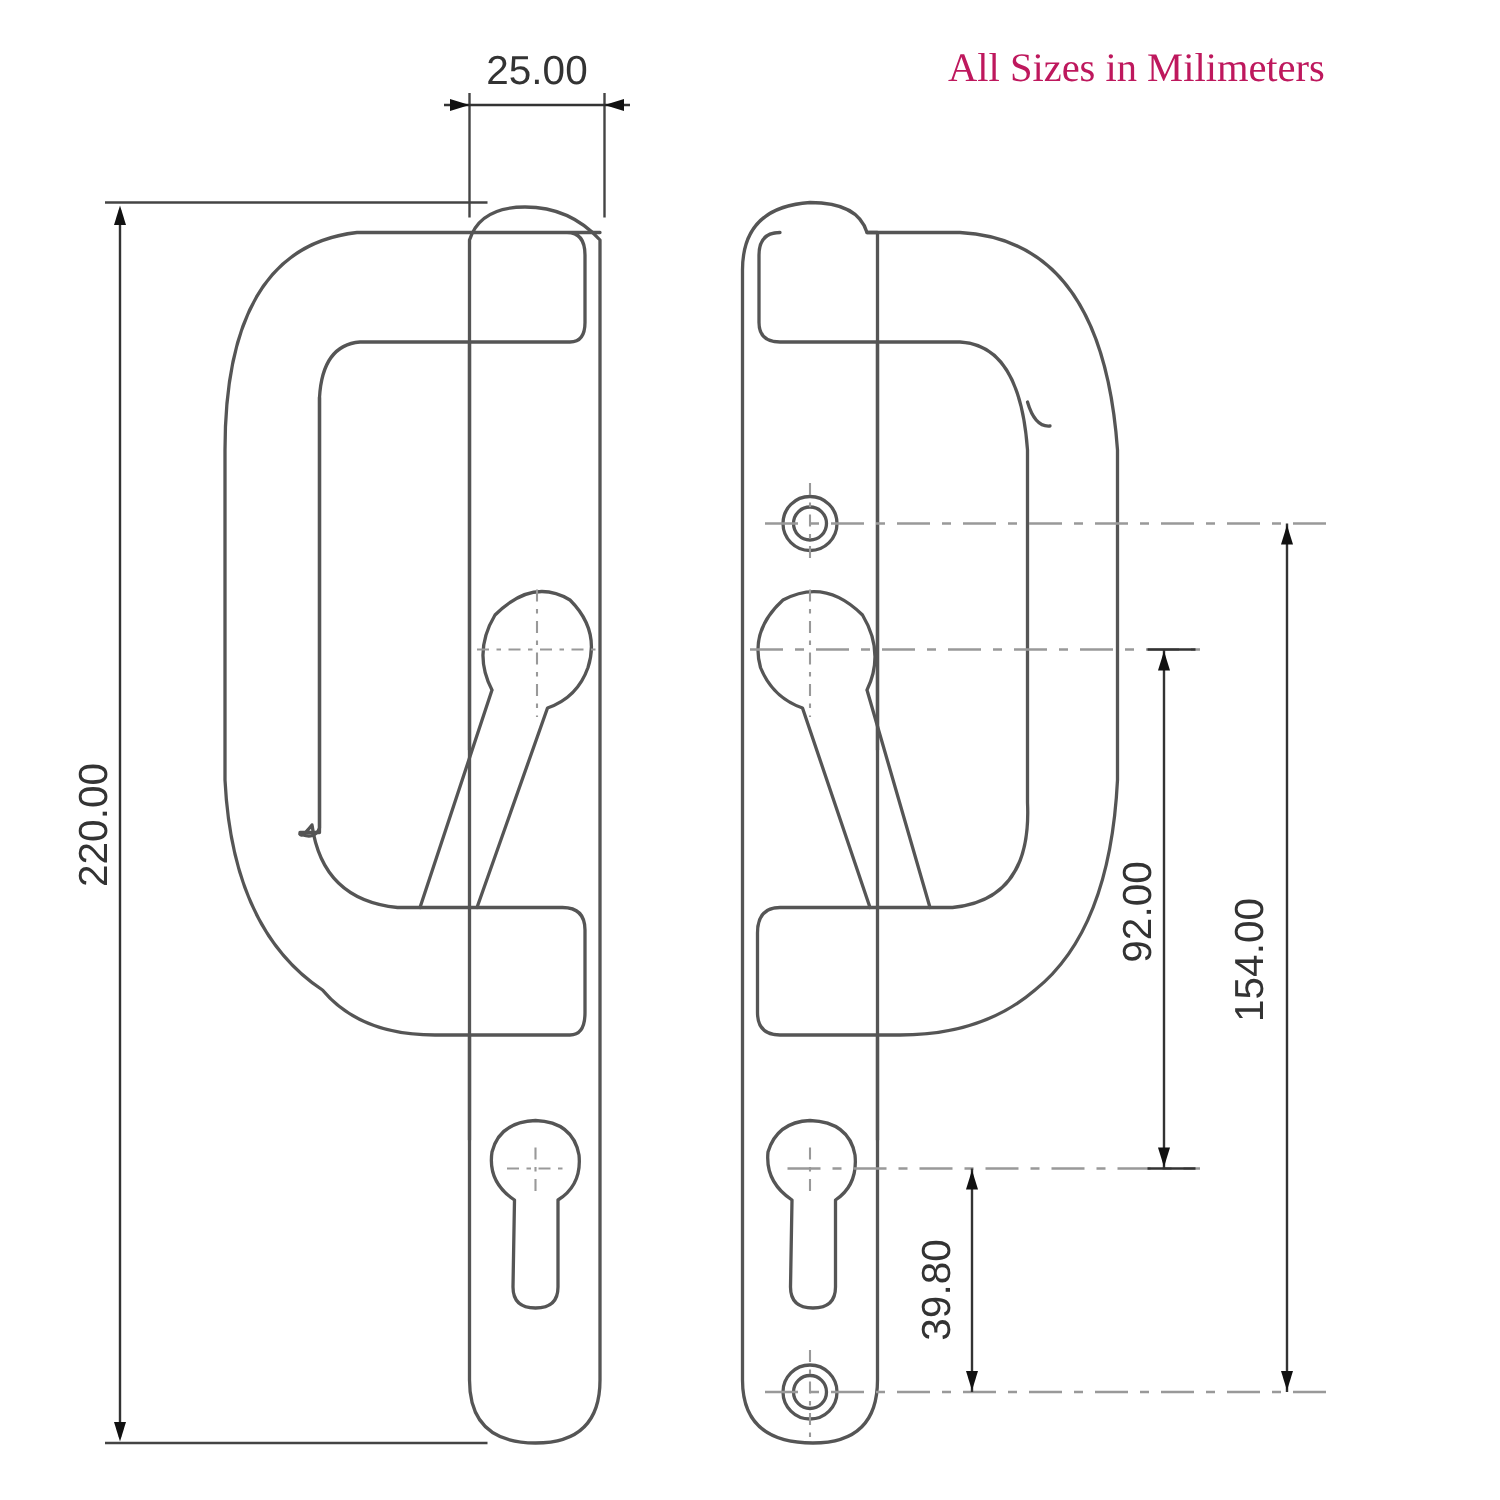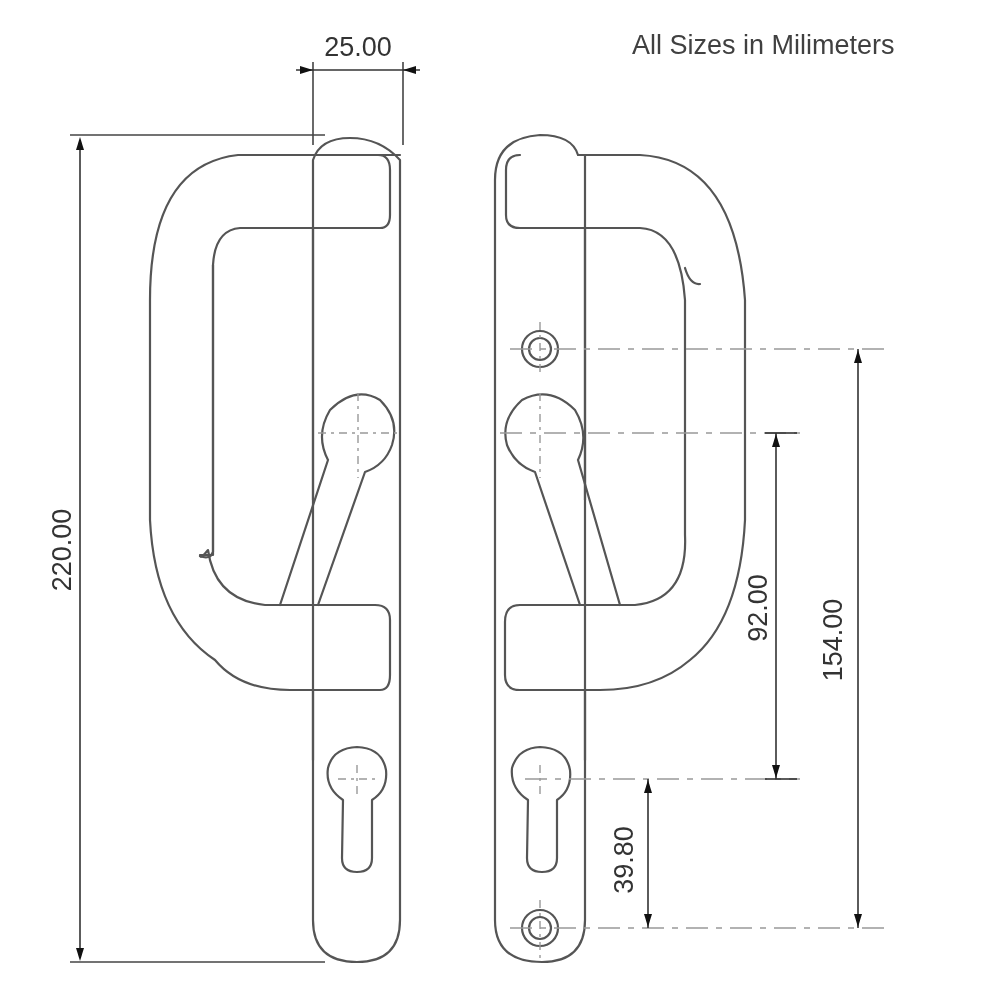--- a/index.html
+++ b/index.html
@@ -5,21 +5,21 @@
   html, body { margin: 0; padding: 0; background: #ffffff; }
   body { width: 1000px; height: 1000px; position: relative; overflow: hidden; font-family: "Liberation Sans", sans-serif; }
   svg { position: absolute; left: 0; top: 0; }
   .outline { fill: none; stroke: #555; stroke-width: 2.2; stroke-linecap: round; stroke-linejoin: round; }
   .dim { fill: none; stroke: #333; stroke-width: 1.6; }
   .ext { fill: none; stroke: #444; stroke-width: 1.6; }
   .center { fill: none; stroke: #999; stroke-width: 1.6; stroke-dasharray: 22 8 6 8; }
   .center-short { fill: none; stroke: #999; stroke-width: 1.4; stroke-dasharray: 8 5 3 5; }
   .arrow { fill: #111; }
   .dimtext { font-family: "Liberation Sans", sans-serif; font-size: 27px; fill: #333; }
-  .title { position: absolute; left: 632px; top: 30px; font-size: 27px; color: #404040; font-family: Liberation Sans, sans-serif; }
+  .title { position: absolute; left: 632px; top: 30px; font-size: 27px; color: #be185d; font-family: Liberation Serif, serif; }
 </style>
 </head>
 <body>
 
 <div class="title">All Sizes in Milimeters</div>
 
 <svg width="1000" height="1000" viewBox="0 0 1000 1000">
 
   <g>
 

